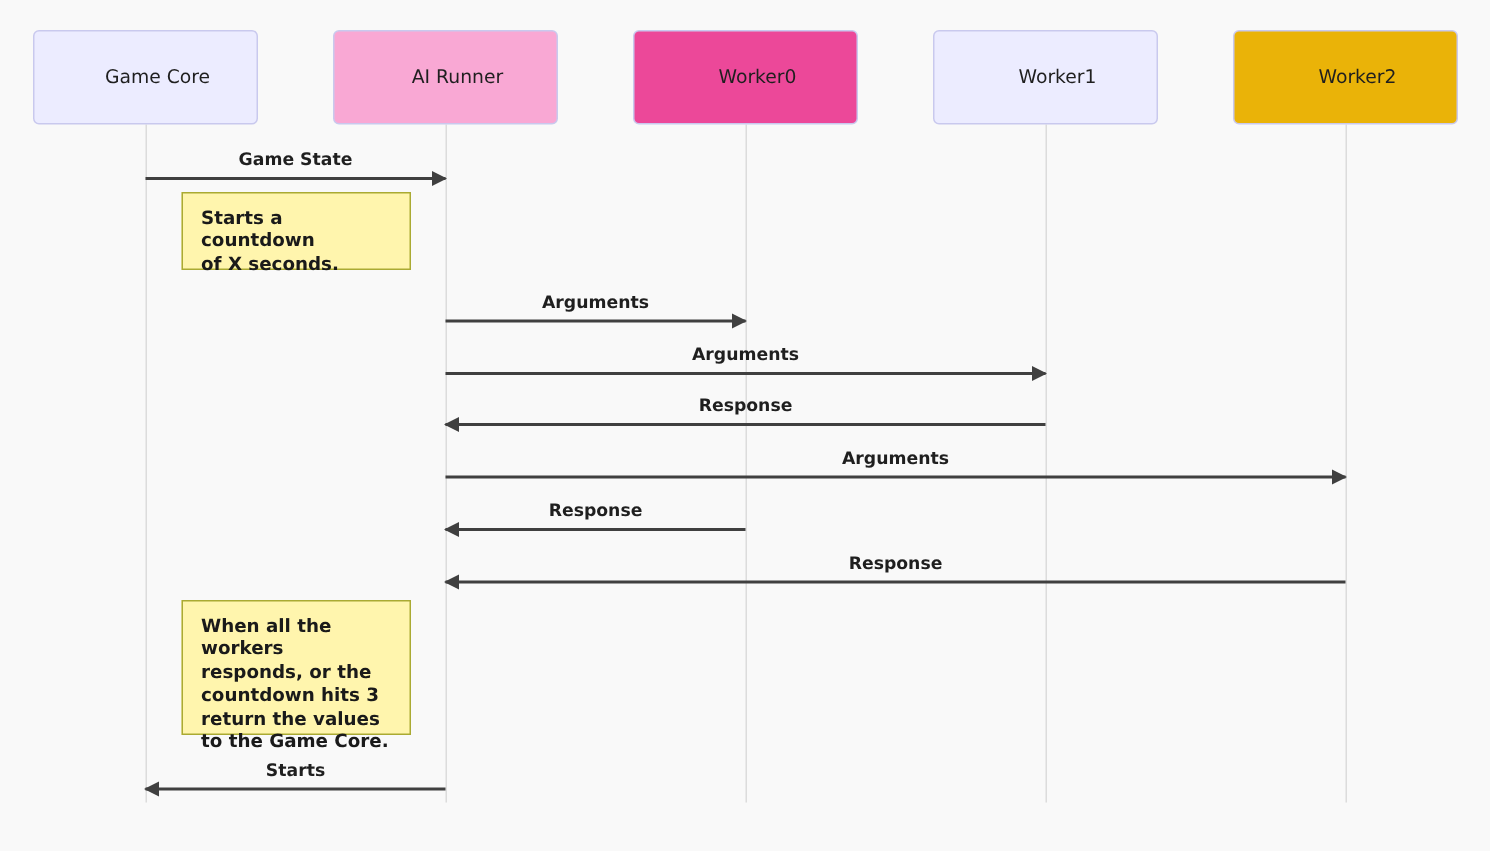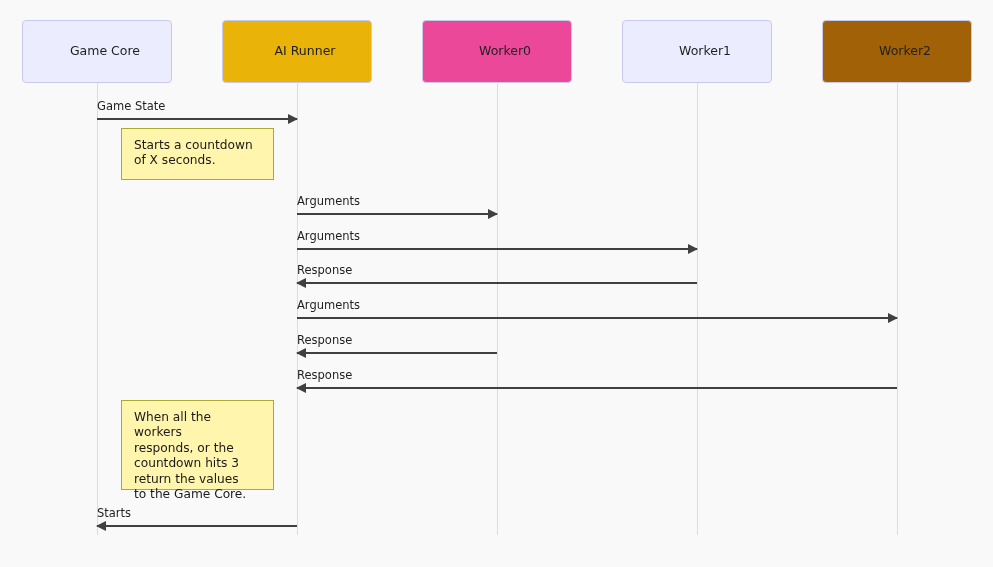--- a/index.html
+++ b/index.html
@@ -75,66 +75,69 @@
   }
   .message.to-left .head {
     left: -1px;
     border-right: 10px solid #404040;
   }
   .message .msg-label {
     position: absolute;
     left: 0;
     width: 100%;
     bottom: 6px;
+    text-align: center;
     font-size: 11.5px;
     color: #1f1f1f;
     line-height: 1;
     white-space: nowrap;
+    font-weight: bold;
   }
 
   
   .note {
     position: absolute;
     background: #fff5ad;
     border: 1px solid #aaaa33;
     box-sizing: border-box;
     padding: 9px 11px 9px 12px;
   }
   .note-text {
     font-size: 12.2px;
     line-height: 1.27;
     color: #1a1a1a;
     white-space: pre-line;
+    font-weight: bold;
   }
 </style>
 </head>
 <body>
 
 <div id="diagram">
   <div id="lifelines">
       <div class="lifeline" style="left: 96.5px; top: 83px; height: 452px; background: rgb(220, 220, 220);"></div>
       <div class="lifeline" style="left: 296.5px; top: 83px; height: 452px; background: rgb(220, 220, 220);"></div>
       <div class="lifeline" style="left: 496.5px; top: 83px; height: 452px; background: rgb(220, 220, 220);"></div>
       <div class="lifeline" style="left: 696.5px; top: 83px; height: 452px; background: rgb(220, 220, 220);"></div>
       <div class="lifeline" style="left: 896.5px; top: 83px; height: 452px; background: rgb(220, 220, 220);"></div>
     </div>
   <div id="participants">
       <div class="participant" style="left: 22px; top: 20px; width: 150px; height: 63px; background: rgb(236, 236, 255); border-color: rgb(201, 201, 238);">
         <div class="participant-label">Game Core</div>
       </div>
-      <div class="participant" style="left: 222px; top: 20px; width: 150px; height: 63px; background: #eab308; border-color: rgb(201, 201, 238);">
+      <div class="participant" style="left: 222px; top: 20px; width: 150px; height: 63px; background: #f9a8d4; border-color: rgb(201, 201, 238);">
         <div class="participant-label">AI Runner</div>
       </div>
       <div class="participant" style="left: 422px; top: 20px; width: 150px; height: 63px; background: #ec4899; border-color: rgb(201, 201, 238);">
         <div class="participant-label">Worker0</div>
       </div>
       <div class="participant" style="left: 622px; top: 20px; width: 150px; height: 63px; background: rgb(236, 236, 255); border-color: rgb(201, 201, 238);">
         <div class="participant-label">Worker1</div>
       </div>
-      <div class="participant" style="left: 822px; top: 20px; width: 150px; height: 63px; background: #a16207; border-color: rgb(201, 201, 238);">
+      <div class="participant" style="left: 822px; top: 20px; width: 150px; height: 63px; background: #eab308; border-color: rgb(201, 201, 238);">
         <div class="participant-label">Worker2</div>
       </div>
     </div>
   <div id="messages">
       <div class="message to-right" style="left: 97px; top: 118px; width: 200px;">
         <div class="line" style="background: rgb(64, 64, 64);"></div>
         <div class="head" style="border-left-color: rgb(64, 64, 64);"></div>
         <div class="msg-label">Game State</div>
       </div>
       <div class="message to-right" style="left: 297px; top: 213px; width: 200px;">

